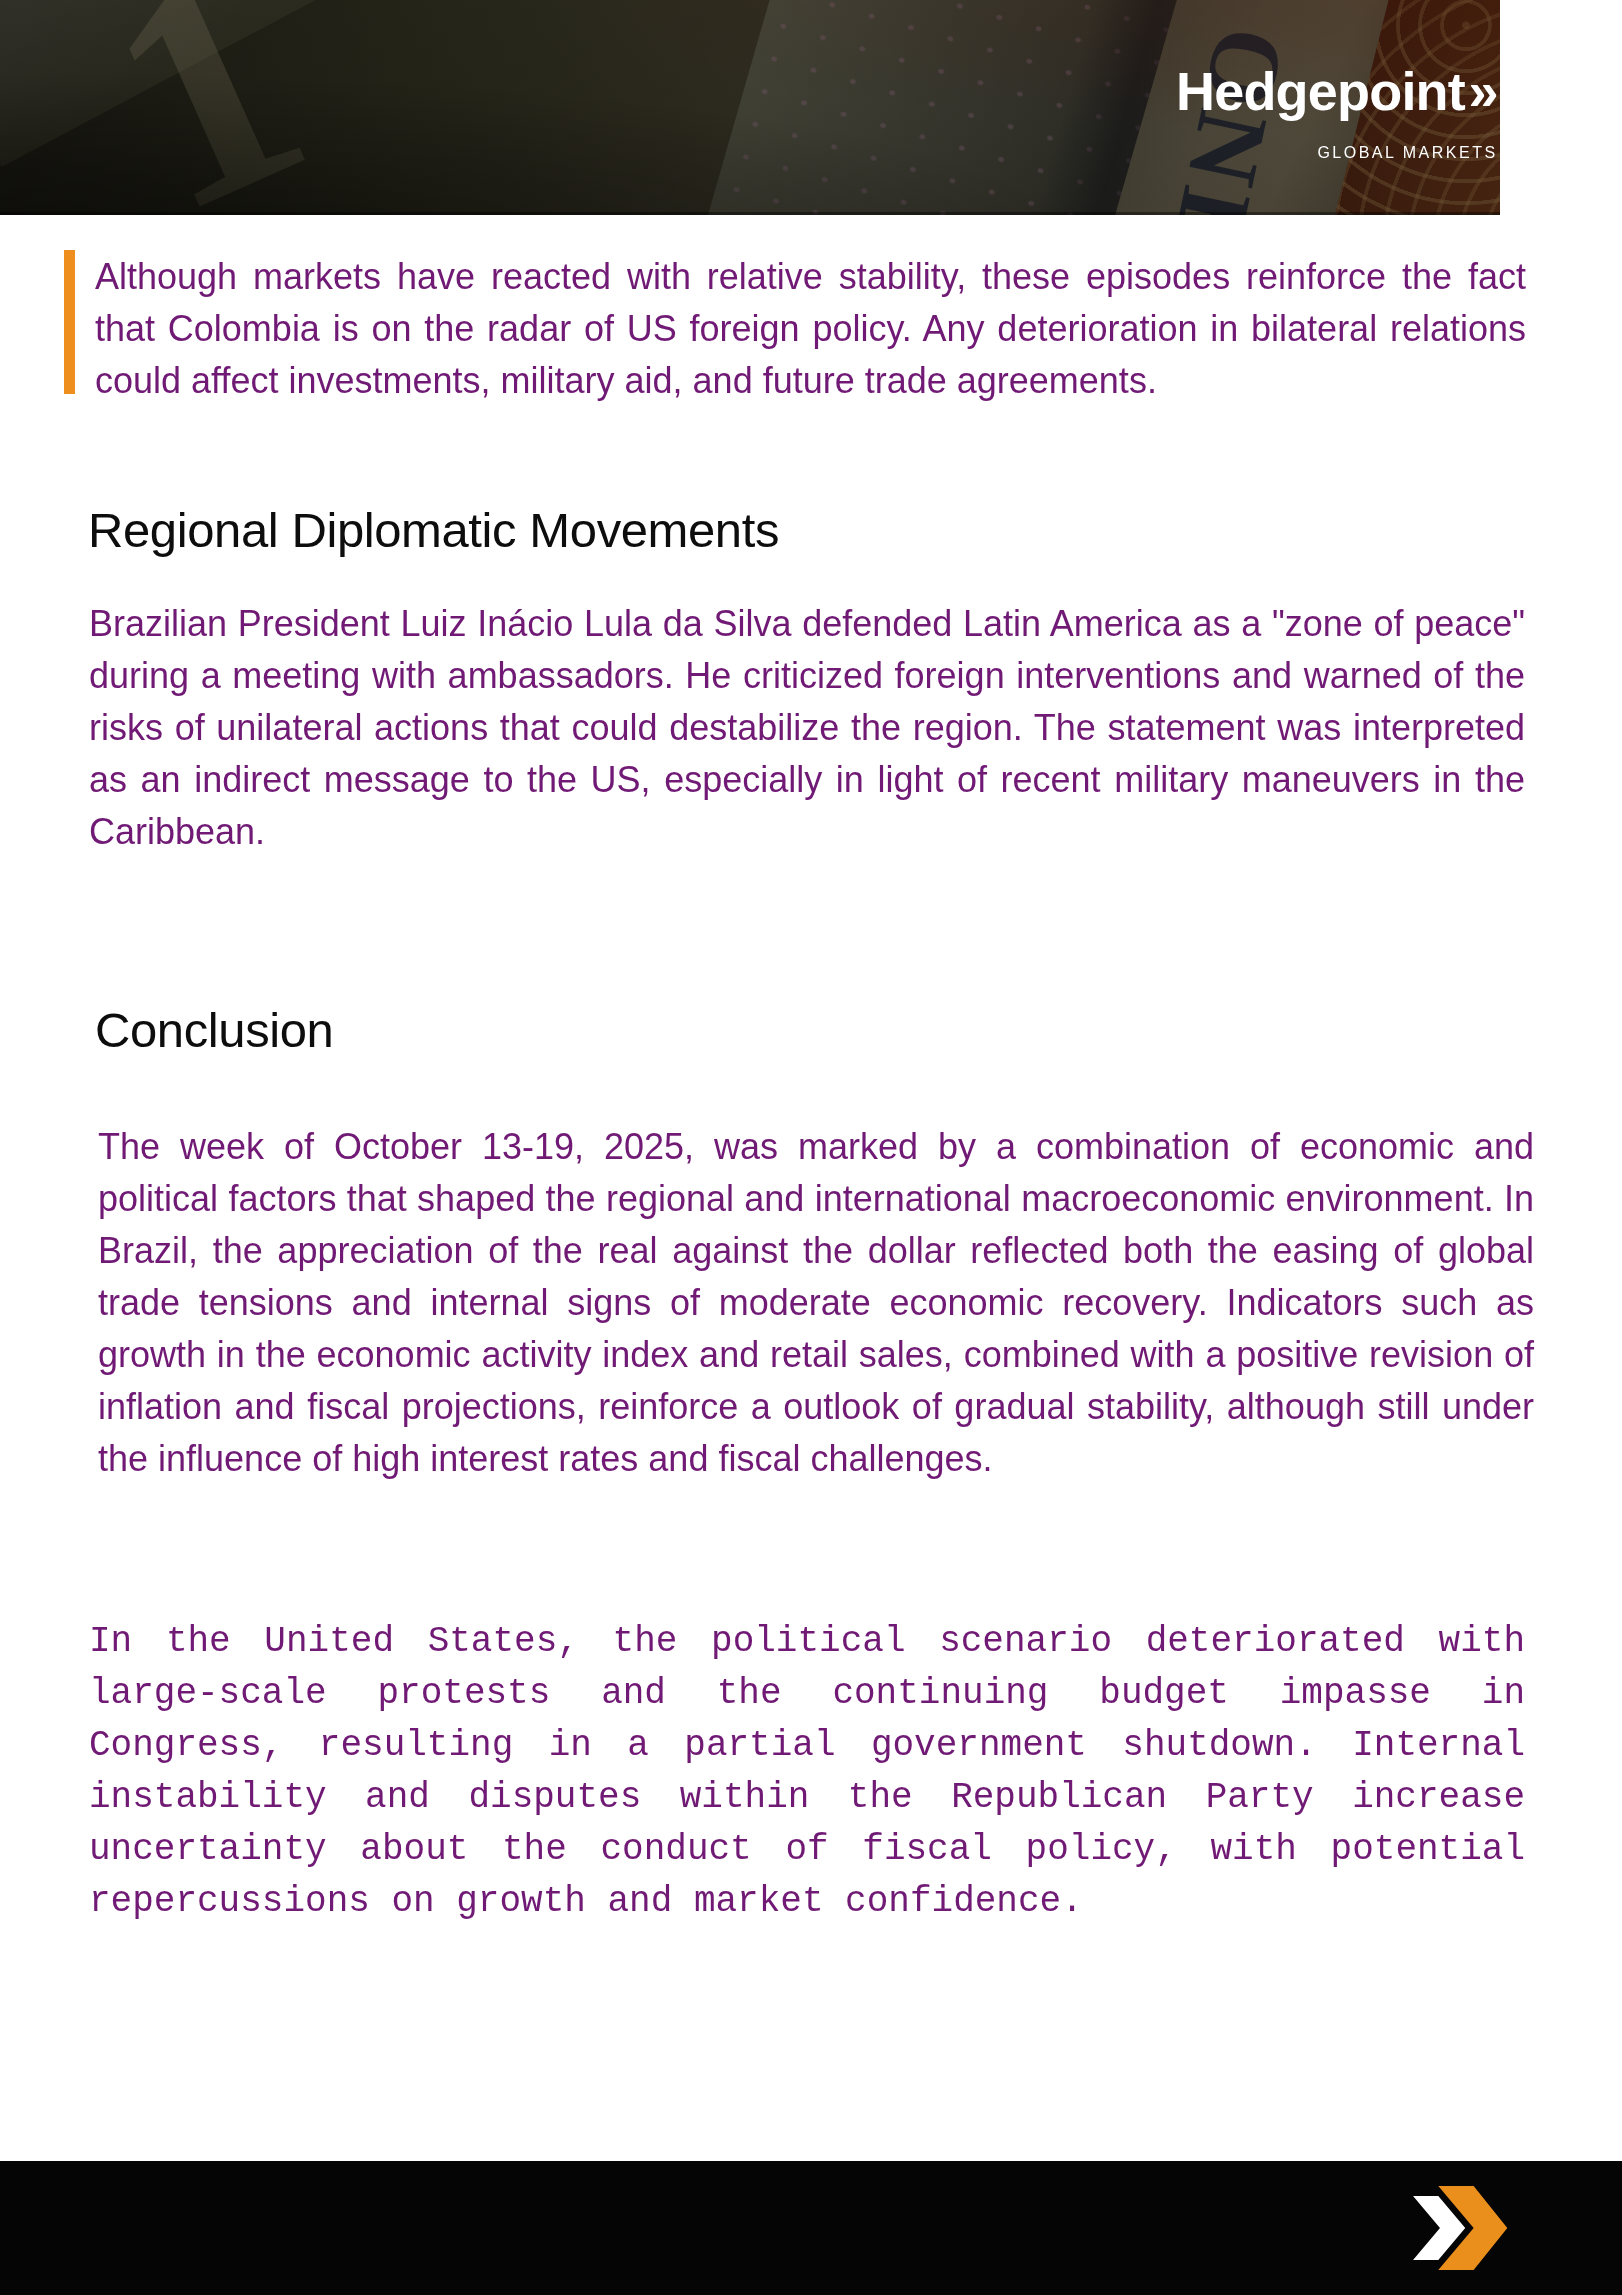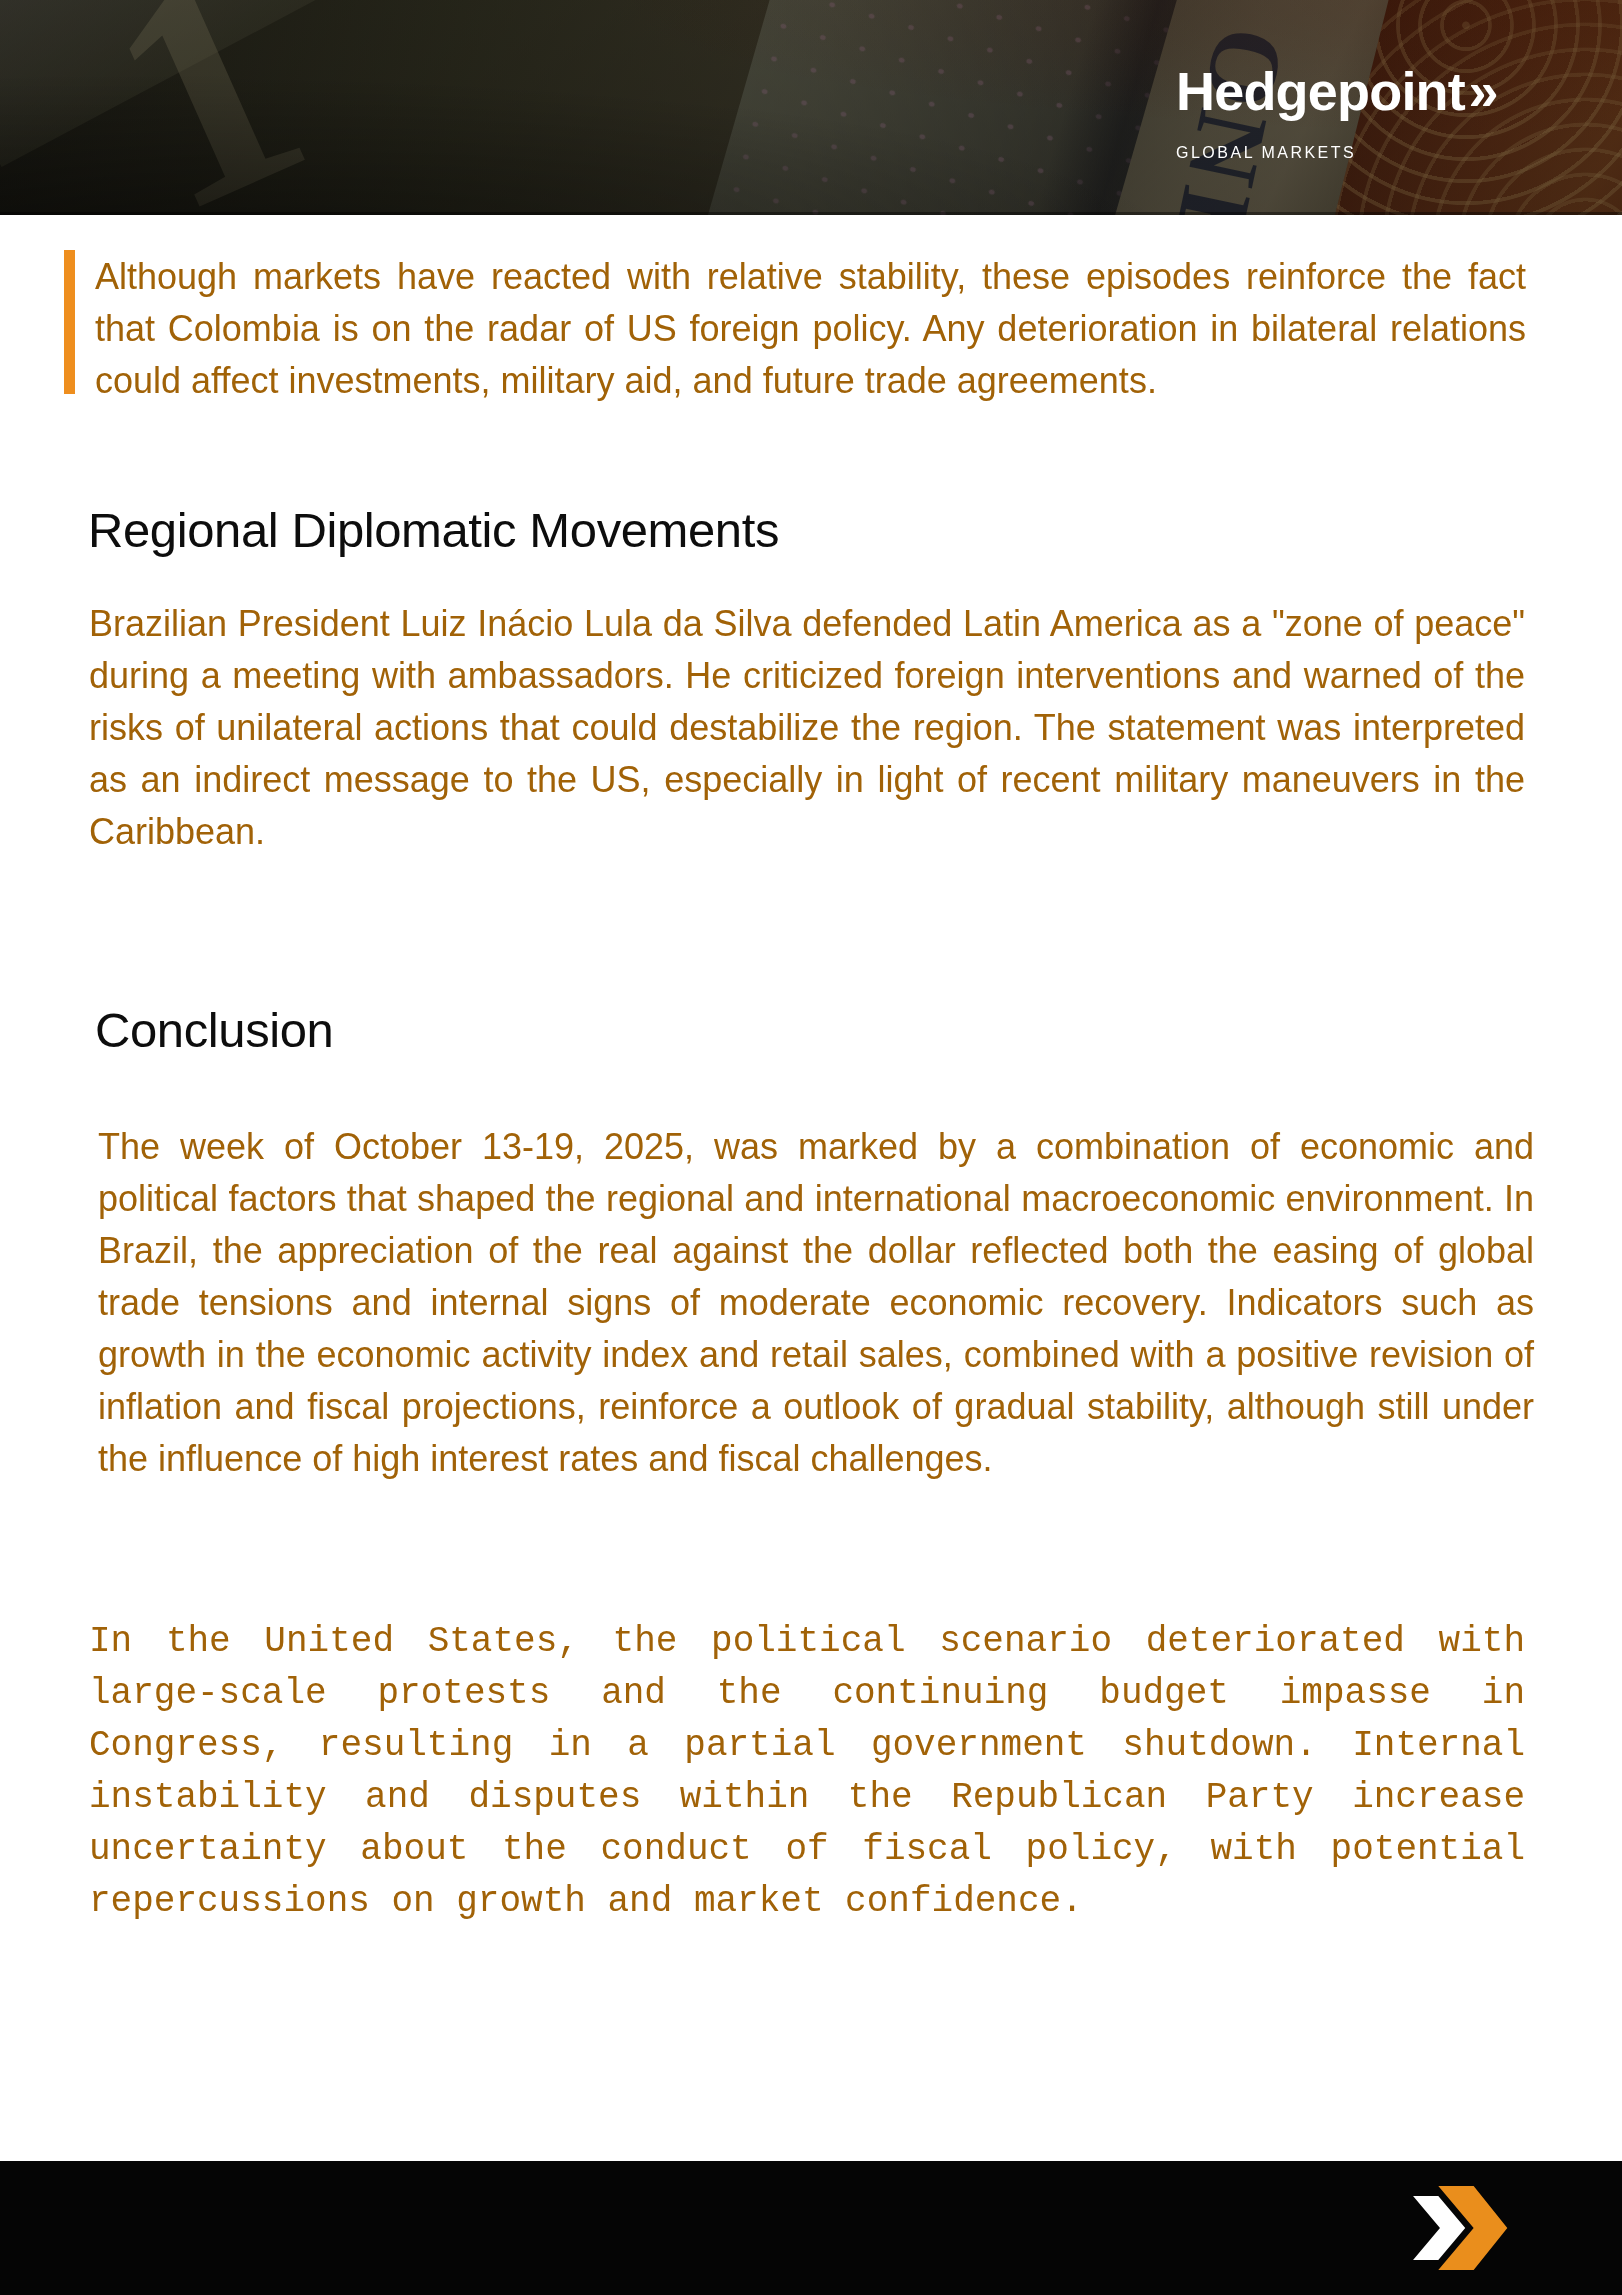--- a/index.html
+++ b/index.html
@@ -5,22 +5,23 @@
 <style>
   html,body { margin:0; padding:0; background:#e8e8e8; }
   .page {
     position:relative; width:1622px; height:2295px; margin:0 auto;
     background:#ffffff; overflow:hidden;
     font-family:"Liberation Sans", sans-serif;
   }
 
   
   .header {
-    position:absolute; left:0; top:0; width:1622px; height:215px; overflow:hidden;
+    position:absolute; left:0; top:0; width:1500px; height:215px; overflow:hidden;
     background:linear-gradient(100deg,#24231a 0%,#3a3927 28%,#4c4734 50%,#3a362b 66%,#2c2a22 80%,#2a1f16 100%);
+    text-align:right;
   }
   .hdr-fabric {
     position:absolute; left:-59px; top:-76px; width:389px; height:161px;
     transform:rotate(-28deg);
     background:linear-gradient(#7d7b6c,#55543f); opacity:.5;
   }
   .hdr-one-numeral {
     position:absolute; left:127px; top:-68px;
     font-family:"Liberation Serif", serif; font-weight:bold; font-size:313px; line-height:1;
     color:rgba(195,185,142,.30); transform:rotate(-24deg);
@@ -68,21 +69,21 @@
 
   .logo { position:absolute; left:1176px; top:64px; color:#ffffff; }
   .logo-main { font-size:54px; font-weight:bold; letter-spacing:-0.8px; line-height:1; white-space:nowrap; }
   .logo-chevron { display:inline-block; margin-left:3.4px; }
   .logo-sub { margin-top:26px; font-size:16px; font-weight:normal; letter-spacing:2.5px; white-space:nowrap; }
 
   
   .quote-bar { position:absolute; left:64px; top:250px; width:11px; height:144px; background:#EE8E1E; }
   .body-text {
     position:absolute; font-size:36px; line-height:52px; text-align:justify;
-    color:#a16207; letter-spacing:0;
+    color:#701a75; letter-spacing:0;
   }
   .quote-text { left:95px; top:251px; width:1431px; }
   .heading {
     position:absolute; font-size:49px; font-weight:normal; line-height:54px;
     color:#0D0D0D; letter-spacing:-0.4px; white-space:nowrap;
   }
   .h-regional { left:88px; top:503px; }
   .para-1 { left:89px; top:598px; width:1436px; }
   .h-conclusion { left:95px; top:1003px; }
   .para-2 { left:98px; top:1121px; width:1436px; }

